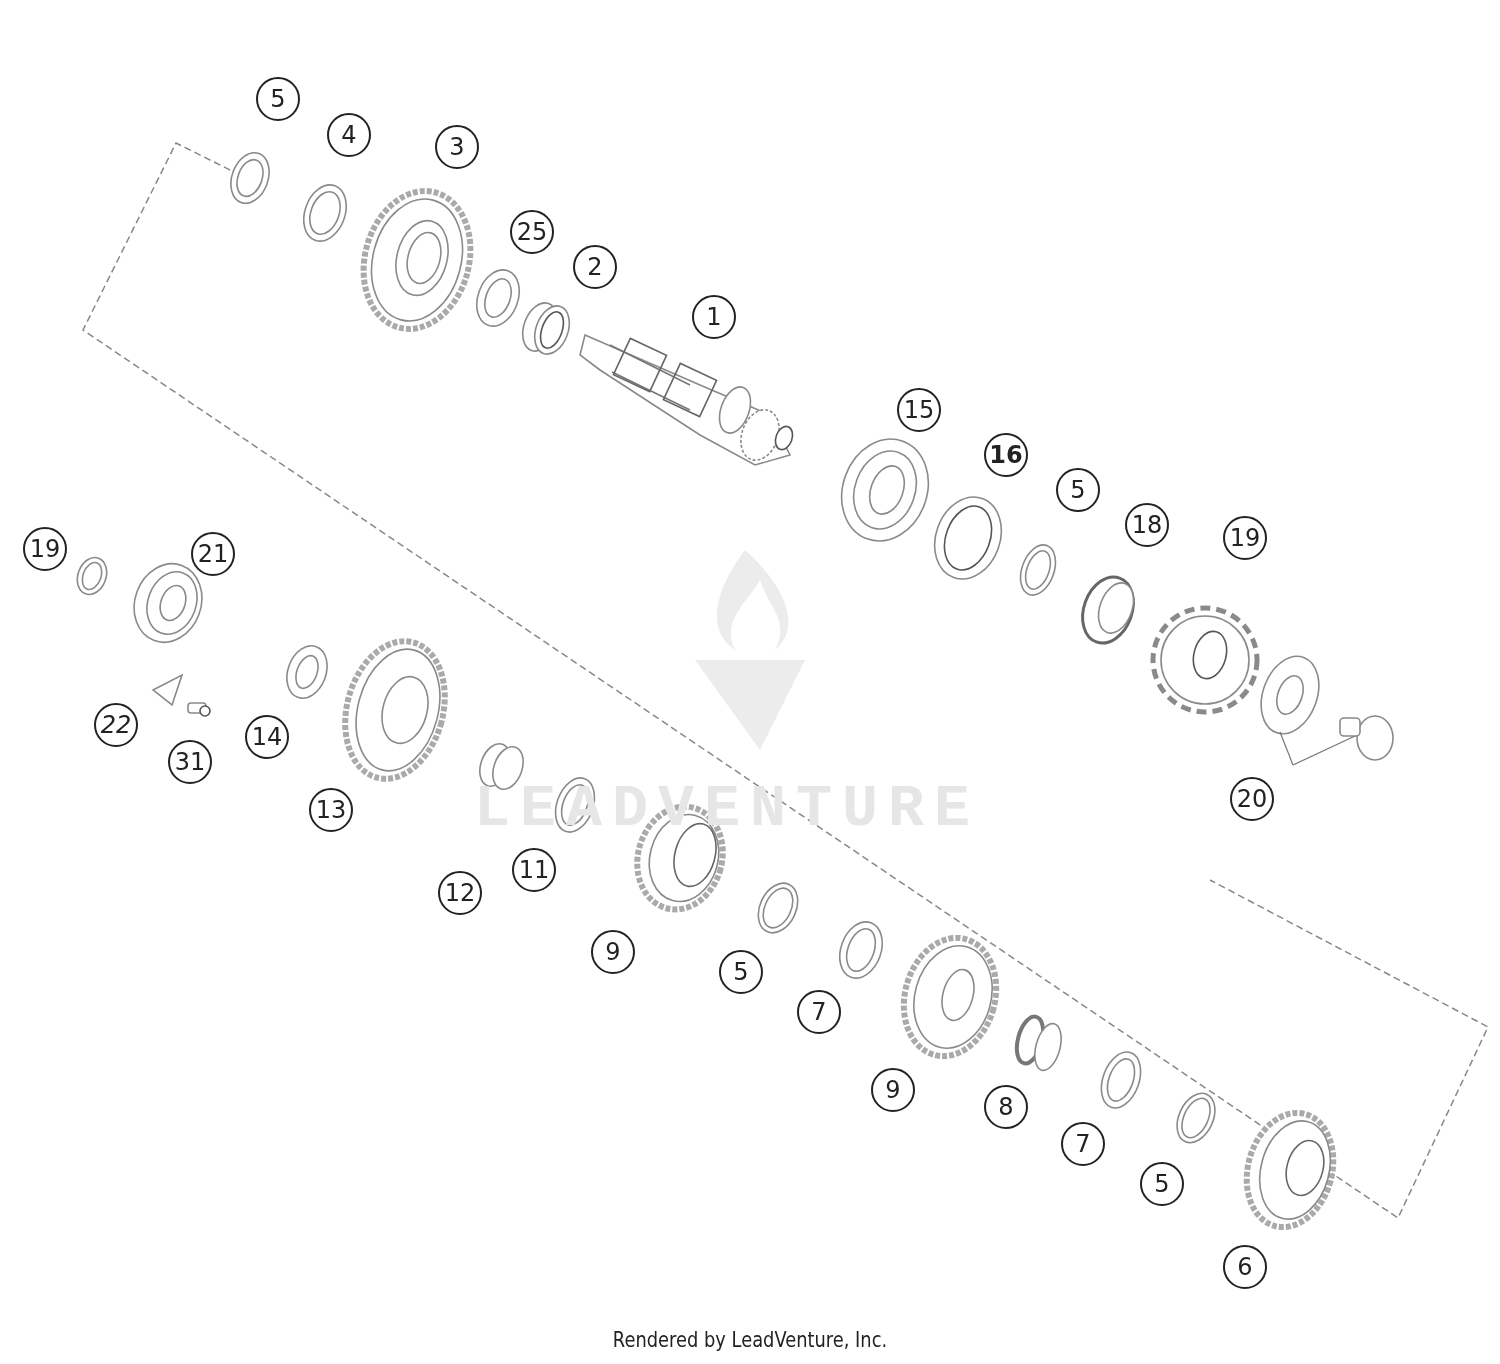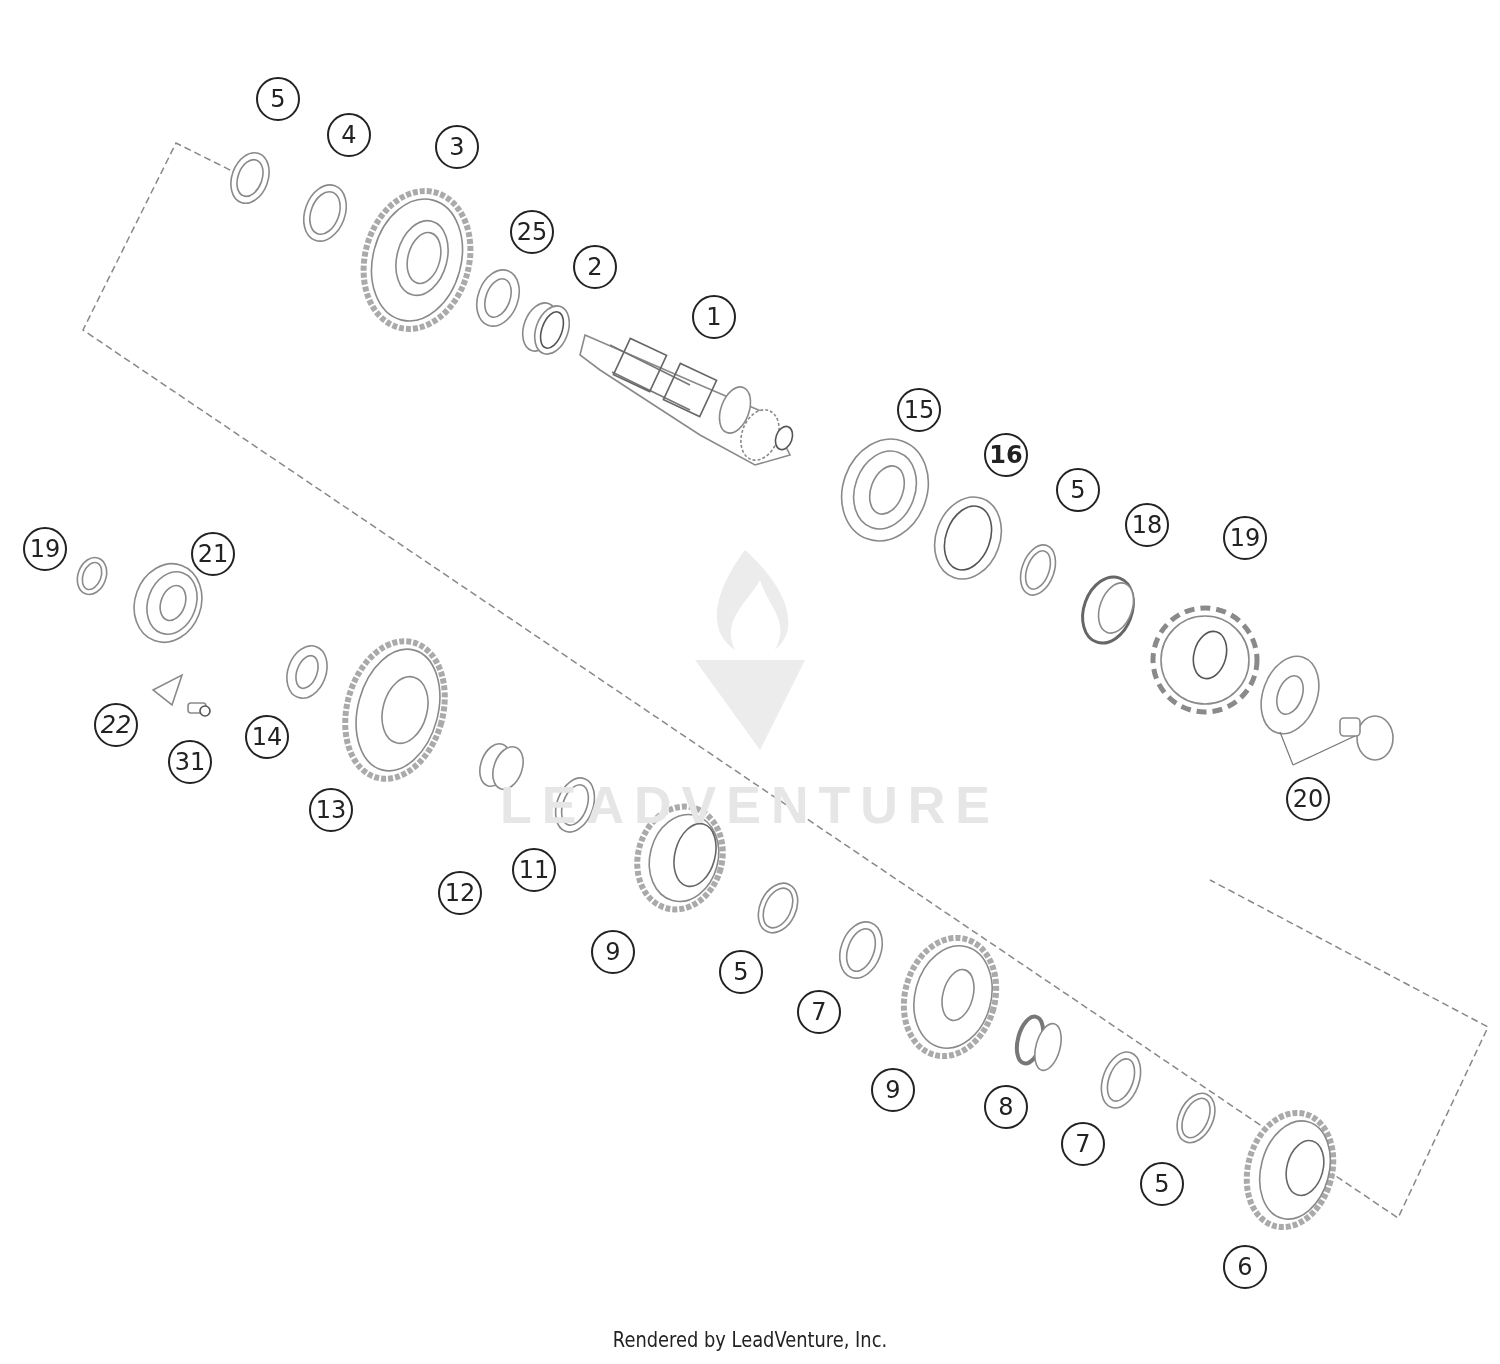--- a/index.html
+++ b/index.html
@@ -1,19 +1,19 @@
 <!DOCTYPE html>
 <html><head>
 <meta charset="utf-8">
 <style>
   html,body{margin:0;padding:0;background:#fff;}
   body{width:1500px;height:1364px;position:relative;overflow:hidden;font-family:"Liberation Sans",sans-serif;}
   #diagram{position:absolute;left:0;top:0;width:1500px;height:1364px;}
   .callout{position:absolute;width:44px;height:44px;margin-left:-22px;margin-top:-22px;border:2px solid #222;border-radius:50%;box-sizing:border-box;display:flex;align-items:center;justify-content:center;font-family:"DejaVu Sans",sans-serif;font-size:24px;color:#222;background:transparent;cursor:pointer;}
-  .watermark{position:absolute;left:490px;top:775px;width:520px;text-align:center;font-family:Liberation Sans, sans-serif;font-size:52px;letter-spacing:10px;color:#e6e6e6;font-weight:bold;}
+  .watermark{position:absolute;left:467px;top:775px;width:520px;text-align:center;font-family:Liberation Mono, monospace;font-size:60px;letter-spacing:10px;color:#e6e6e6;font-weight:bold;}
   .footer{position:absolute;left:0;top:1328px;width:1500px;text-align:center;font-family:"DejaVu Sans",sans-serif;font-size:21px;color:#222;transform:scaleX(0.85);}
 </style>
 </head>
 <body>
 
 <svg id="diagram" viewBox="0 0 1500 1364" xmlns="http://www.w3.org/2000/svg">
 
   <polyline points="240,175 176,143 83,330 1398,1218 1488,1027 1210,880" fill="none" stroke="#888" stroke-width="1.5" stroke-dasharray="7,4"></polyline>
 
   <g fill="#fff" stroke="#8a8a8a" stroke-width="1.6">
@@ -200,21 +200,21 @@
     <div class="callout" style="left: 1245px; top: 538px;">19</div>
     <div class="callout" style="left: 45px; top: 549px;">19</div>
     <div class="callout" style="left: 213px; top: 554px;">21</div>
     <div class="callout" style="left: 116px; top: 725px; font-style: italic;">22</div>
     <div class="callout" style="left: 190px; top: 762px;">31</div>
     <div class="callout" style="left: 267px; top: 737px;">14</div>
     <div class="callout" style="left: 331px; top: 810px;">13</div>
     <div class="callout" style="left: 460px; top: 831px; margin-top: 40px;">12</div>
     <div class="callout" style="left: 534px; top: 870px;">11</div>
     <div class="callout" style="left: 613px; top: 952px;">9</div>
-    <div class="callout" style="left: 1308px; top: 799px;">20</div>
+    <div class="callout" style="left: 1252px; top: 799px;">20</div>
     <div class="callout" style="left: 741px; top: 972px;">5</div>
     <div class="callout" style="left: 819px; top: 1012px;">7</div>
     <div class="callout" style="left: 893px; top: 1090px;">9</div>
     <div class="callout" style="left: 1006px; top: 1107px;">8</div>
     <div class="callout" style="left: 1083px; top: 1144px;">7</div>
     <div class="callout" style="left: 1162px; top: 1184px;">5</div>
     <div class="callout" style="left: 1245px; top: 1267px;">6</div>
   </div>
 
 <div class="footer">Rendered by LeadVenture, Inc.</div>

